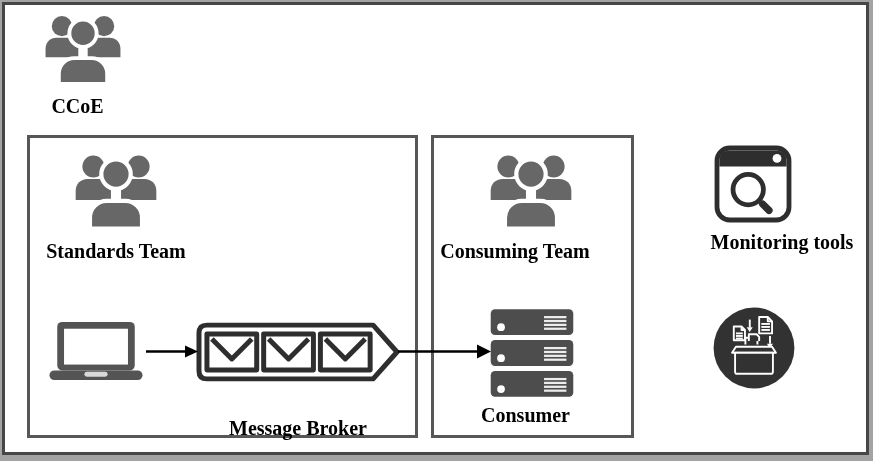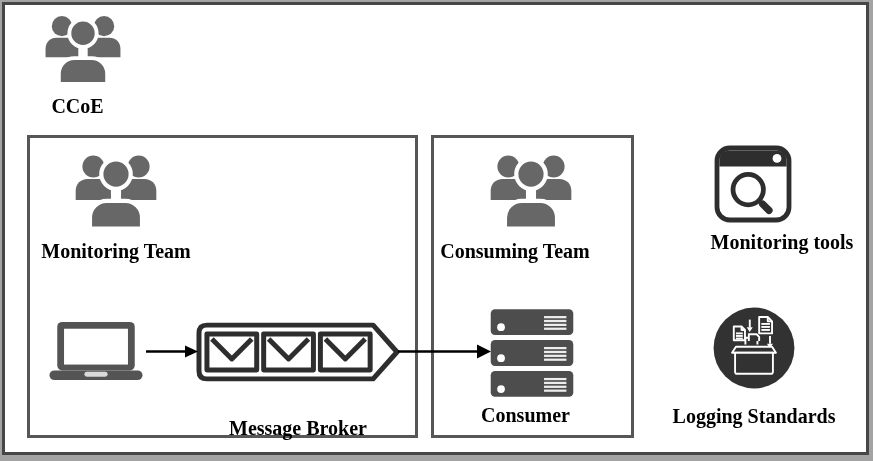--- a/index.html
+++ b/index.html
@@ -64,21 +64,21 @@
   <svg class="icon ic-producing-team" viewBox="0 0 100 96">
     <g fill="#676767">
       <circle cx="23" cy="20" r="13"></circle>
       <circle cx="77" cy="20" r="13"></circle>
       <path d="M2,60 L2,49 C2,41 8,35 16,35 L30,35 C38,35 44,41 44,49 L44,60 Z"></path>
       <path d="M56,60 L56,49 C56,41 62,35 70,35 L84,35 C92,35 98,41 98,49 L98,60 Z"></path>
       <circle cx="50" cy="29" r="17.5" stroke="#ffffff" stroke-width="5"></circle>
       <path d="M19,94 L19,81 C19,70 28,61 39,61 L61,61 C72,61 81,70 81,81 L81,94 Z" stroke="#ffffff" stroke-width="5"></path>
     </g>
   </svg>
-  <div class="label lbl-producing">Monitoring Team</div>
+  <div class="label lbl-producing">Standards Team</div>
 
   <svg class="icon ic-laptop" viewBox="0 0 100 64">
     <rect x="10" y="2" width="80" height="50" rx="5" fill="#545454"></rect>
     <rect x="17" y="9" width="66" height="37" fill="#ffffff"></rect>
     <rect x="2" y="52" width="96" height="10" rx="5" fill="#545454"></rect>
     <rect x="38" y="53.5" width="24" height="5" rx="2.5" fill="#d9d9d9"></rect>
   </svg>
 
   <svg class="arrow ar-1" viewBox="0 0 52 17">
     <line x1="0" y1="8.5" x2="40" y2="8.5" stroke="#000" stroke-width="2.5"></line>
@@ -173,14 +173,13 @@
       <rect x="67.5" y="36" width="2.2" height="9"></rect>
       <polygon points="65,45 72,45 68.5,50.5"></polygon>
     </g>
     <g stroke="#ffffff" stroke-width="2.2" fill="#323232" stroke-linejoin="round">
       <path d="M40,46 v-8 h11 l3,3 v5"></path>
       <path d="M44,42 v-8 h9 l3,3 v5"></path>
       <path d="M24.5,55.5 h51 l-4.5,-7 h-42 z"></path>
       <path d="M28,55.5 h44 v22 q0,2.5 -2.5,2.5 h-39 q-2.5,0 -2.5,-2.5 z"></path>
     </g>
   </svg>
-  <div class="label lbl-logging">Logging Standards</div>
 </div>
 
 </body></html>

